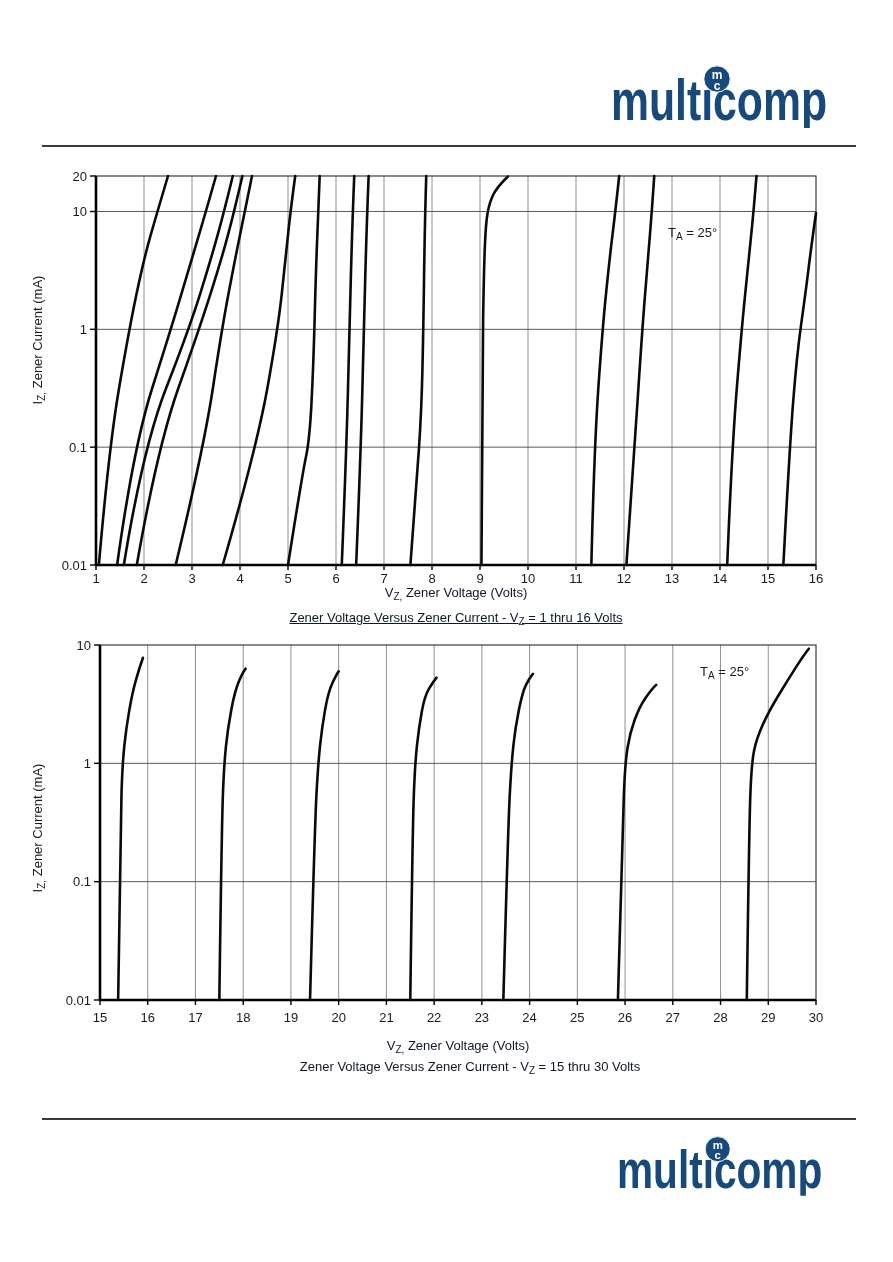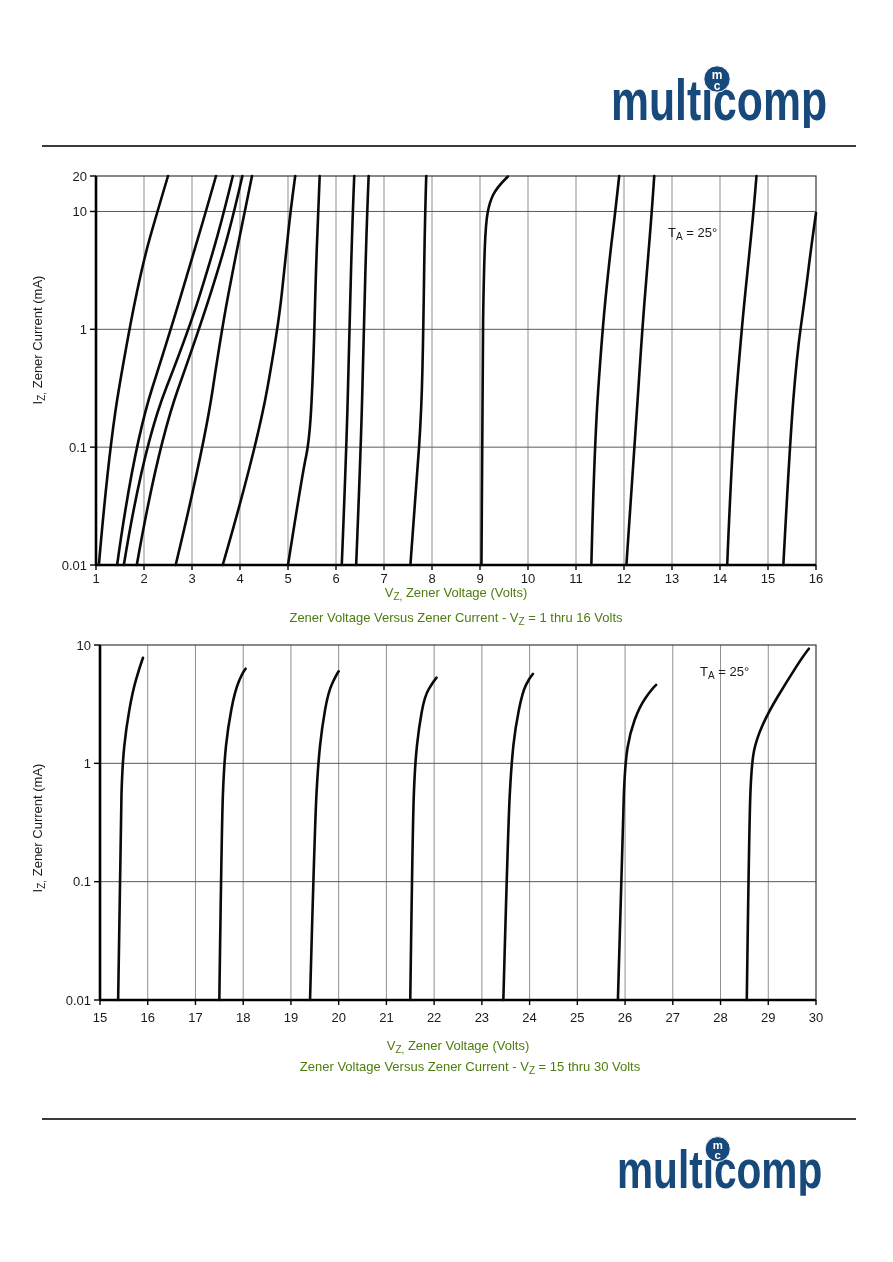--- a/index.html
+++ b/index.html
@@ -11,23 +11,23 @@
   #rule-top{top:145px;}
   #rule-bottom{top:1118px;}
   .logo{position:absolute;width:220px;height:66px;}
   #logo-top{left:611px;top:62px;}
   #logo-bottom{left:617px;top:1133px;transform:scale(0.95);transform-origin:top left;}
   .logo text.wordmark{font-family:"Liberation Sans", sans-serif;font-weight:bold;}
   .chart-svg{position:absolute;left:0;width:893px;}
   #chart-svg-1{top:160px;height:470px;}
   #chart-svg-2{top:630px;height:460px;}
   .chart-svg text{font-family:"Liberation Sans", sans-serif;font-size:13px;fill:#1a1a1a;}
-  .hlabel{position:absolute;font-size:13px;color:#4d7c0f;text-align:center;white-space:nowrap;}
+  .hlabel{position:absolute;font-size:13px;color:#0f172a;text-align:center;white-space:nowrap;}
   #xlabel-1{left:96px;width:720px;top:585px;}
-  #title-1{left:96px;width:720px;top:610px;}
+  #title-1{left:96px;width:720px;top:610px;text-decoration:underline;}
   #xlabel-2{left:100px;width:716px;top:1038px;}
   #title-2{left:112px;width:716px;top:1059px;}
   .ylabel{position:absolute;font-size:13px;color:#1a1a1a;white-space:nowrap;
           transform:translate(-50%,-50%) rotate(-90deg);}
   #ylabel-1{left:38px;top:340px;}
   #ylabel-2{left:38px;top:828px;}
   .sub{font-size:10px;vertical-align:-3px;}
 </style>
 </head>
 <body>

